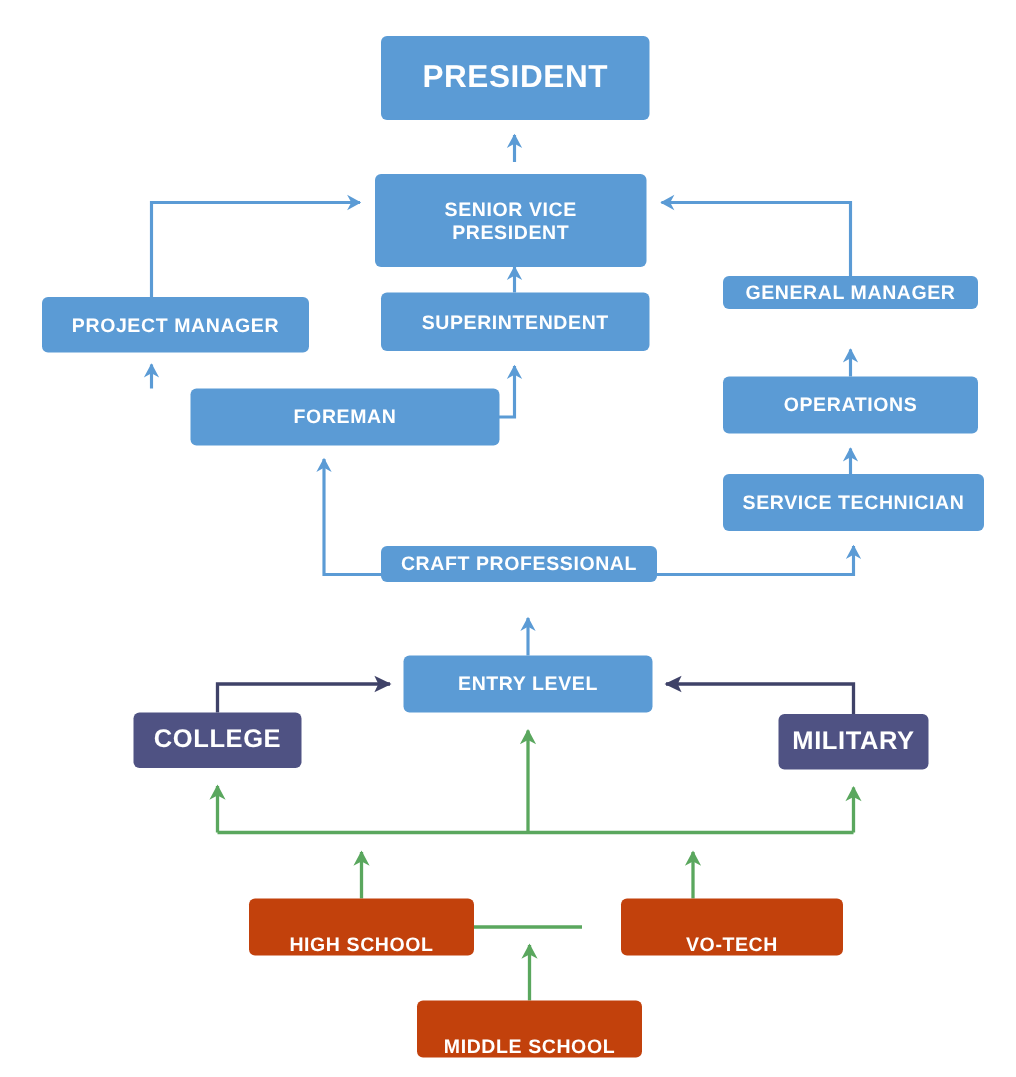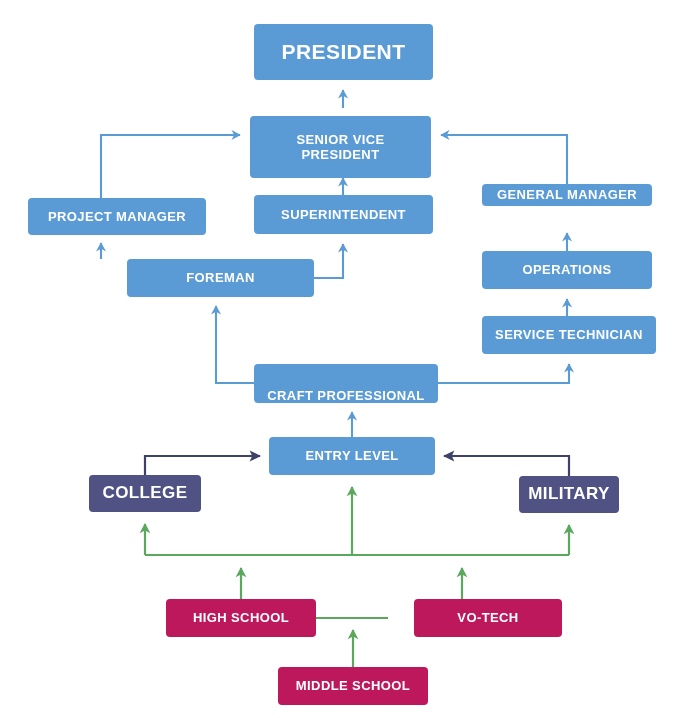--- a/index.html
+++ b/index.html
@@ -38,21 +38,21 @@
     line-height: 1.18;
     z-index: 5;
     user-select: none;
   }
   .node-label {
     display: block;
     padding: 0 6px;
     white-space: pre-line;
   }
   .node.blue  { background: #5b9bd5; }
-  .node.green { background: #be185d; }
+  .node.green { background: #c2410c; align-items: flex-end; }
   .node.navy  { background: #4f5283; }
   .size-xl { font-size: 21px; font-weight: bold; }
   .size-lg { font-size: 13px; font-weight: bold; }
   .size-md { font-size: 17px; font-weight: bold; }
 </style>
 </head>
 <body>
 
 <div id="diagram-root">
 
@@ -114,33 +114,33 @@
   </div>
 
   <div class="node blue size-lg" style="left:254px; top:195px; width:179px; height:39px;">
     <span class="node-label">SUPERINTENDENT</span>
   </div>
 
   <div class="node blue size-lg" style="left:482px; top:184px; width:170px; height:22px;">
     <span class="node-label">GENERAL MANAGER</span>
   </div>
 
-  <div class="node blue size-lg" style="left:127px; top:259px; width:187px; height:38px;">
+  <div class="node blue size-lg" style="left:127px; top:259px; width:206px; height:38px;">
     <span class="node-label">FOREMAN</span>
   </div>
 
   <div class="node blue size-lg" style="left:482px; top:251px; width:170px; height:38px;">
     <span class="node-label">OPERATIONS</span>
   </div>
 
   <div class="node blue size-lg" style="left:482px; top:316px; width:174px; height:38px;">
     <span class="node-label">SERVICE TECHNICIAN</span>
   </div>
 
-  <div class="node blue size-lg" style="left:254px; top:364px; width:184px; height:39px;align-items:flex-end;">
+  <div class="node blue size-lg" style="left:254px; top:364px; width:184px; height:24px;">
     <span class="node-label">CRAFT PROFESSIONAL</span>
   </div>
 
   <div class="node blue size-lg" style="left:269px; top:437px; width:166px; height:38px;">
     <span class="node-label">ENTRY LEVEL</span>
   </div>
 
   <div class="node navy size-md" style="left:89px; top:475px; width:112px; height:37px;">
     <span class="node-label">COLLEGE</span>
   </div>

